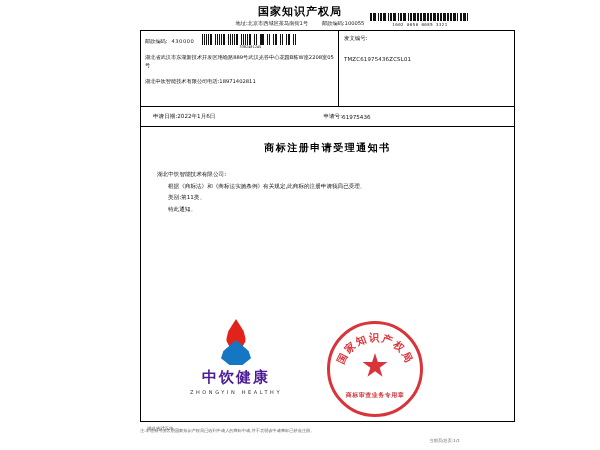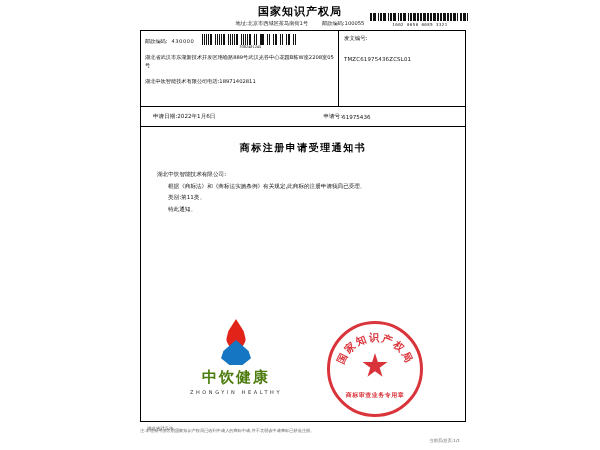--- a/index.html
+++ b/index.html
@@ -77,21 +77,21 @@
     color: #111;
     text-align: center;
     margin-top: 1px;
   }
 
   
   .frame {
     position: absolute;
     left: 140px;
     top: 30px;
-    width: 326px;
+    width: 375px;
     height: 392px;
     border: 1px solid #000;
     box-sizing: border-box;
   }
 
   
   .row-top {
     position: relative;
     height: 76px;
     border-bottom: 1px solid #000;
@@ -238,21 +238,21 @@
     left: 4px;
     top: 20px;
     width: 30px;
     height: 26px;
     background: #1577c4;
     clip-path: polygon(50% 4%, 92% 46%, 100% 74%, 72% 100%, 28% 100%, 0% 74%, 8% 46%);
   }
   .logo-cn {
     font-size: 15px;
     font-weight: bold;
-    color: #4d7c0f;
+    color: #4c1d95;
     letter-spacing: 2px;
     margin-top: 3px;
     font-family: "DejaVu Sans", "Liberation Sans", sans-serif;
   }
   .logo-en {
     font-size: 5px;
     letter-spacing: 2.6px;
     color: #333;
     margin-top: 2px;
   }

